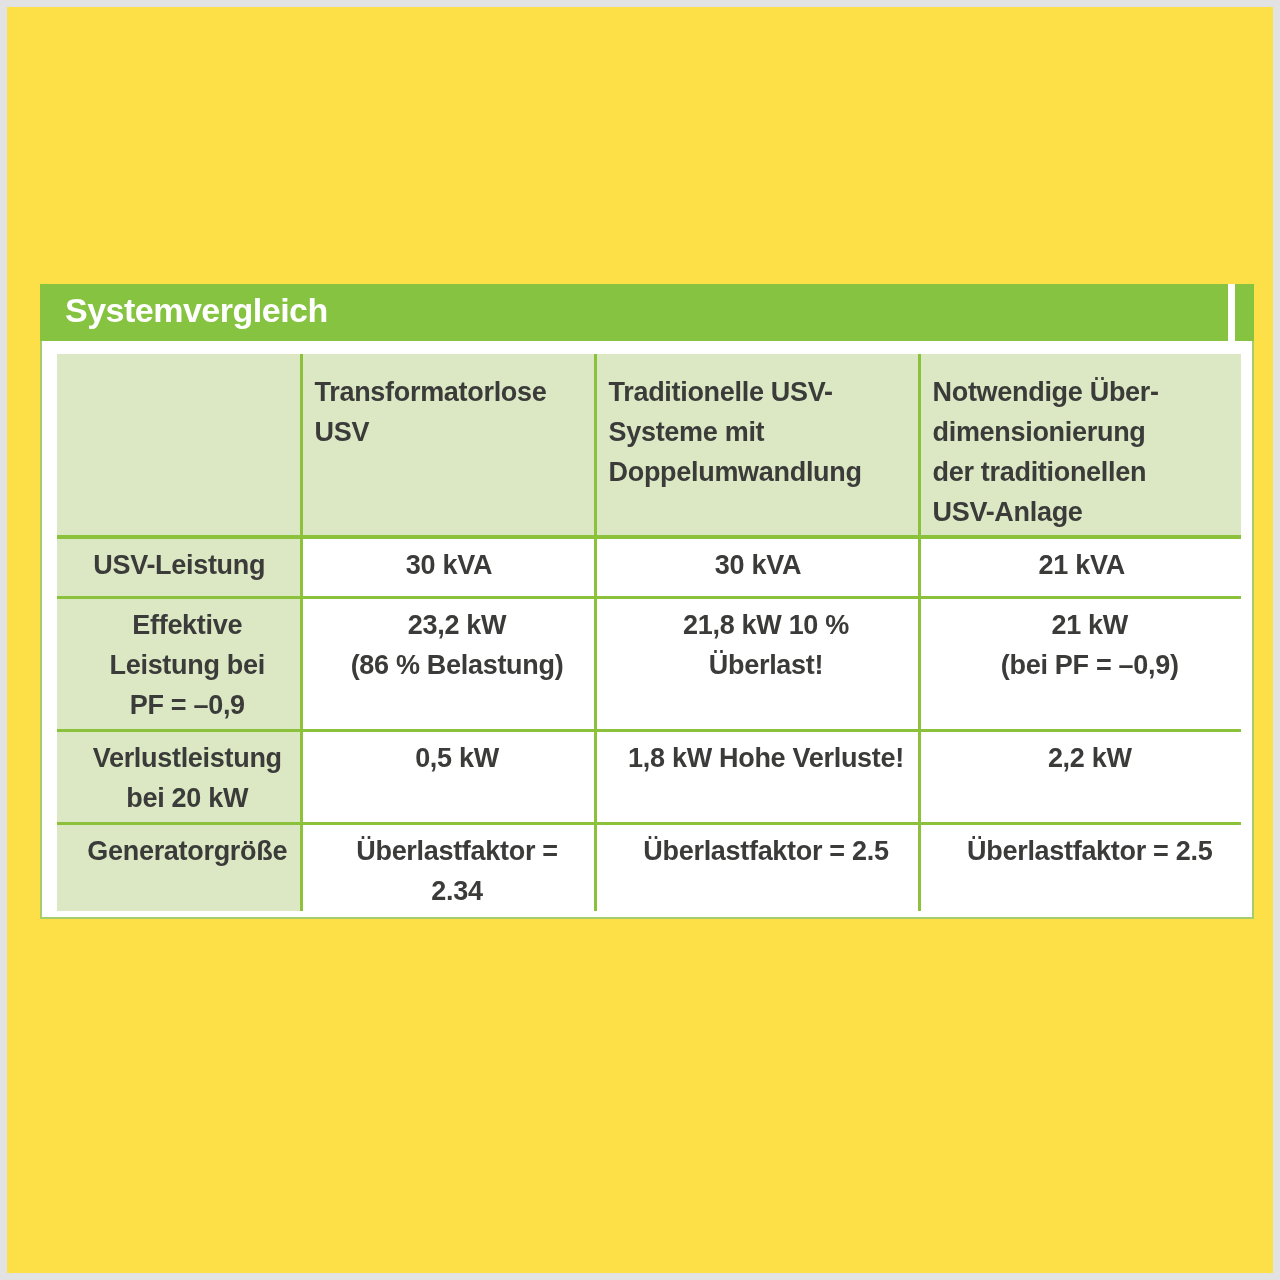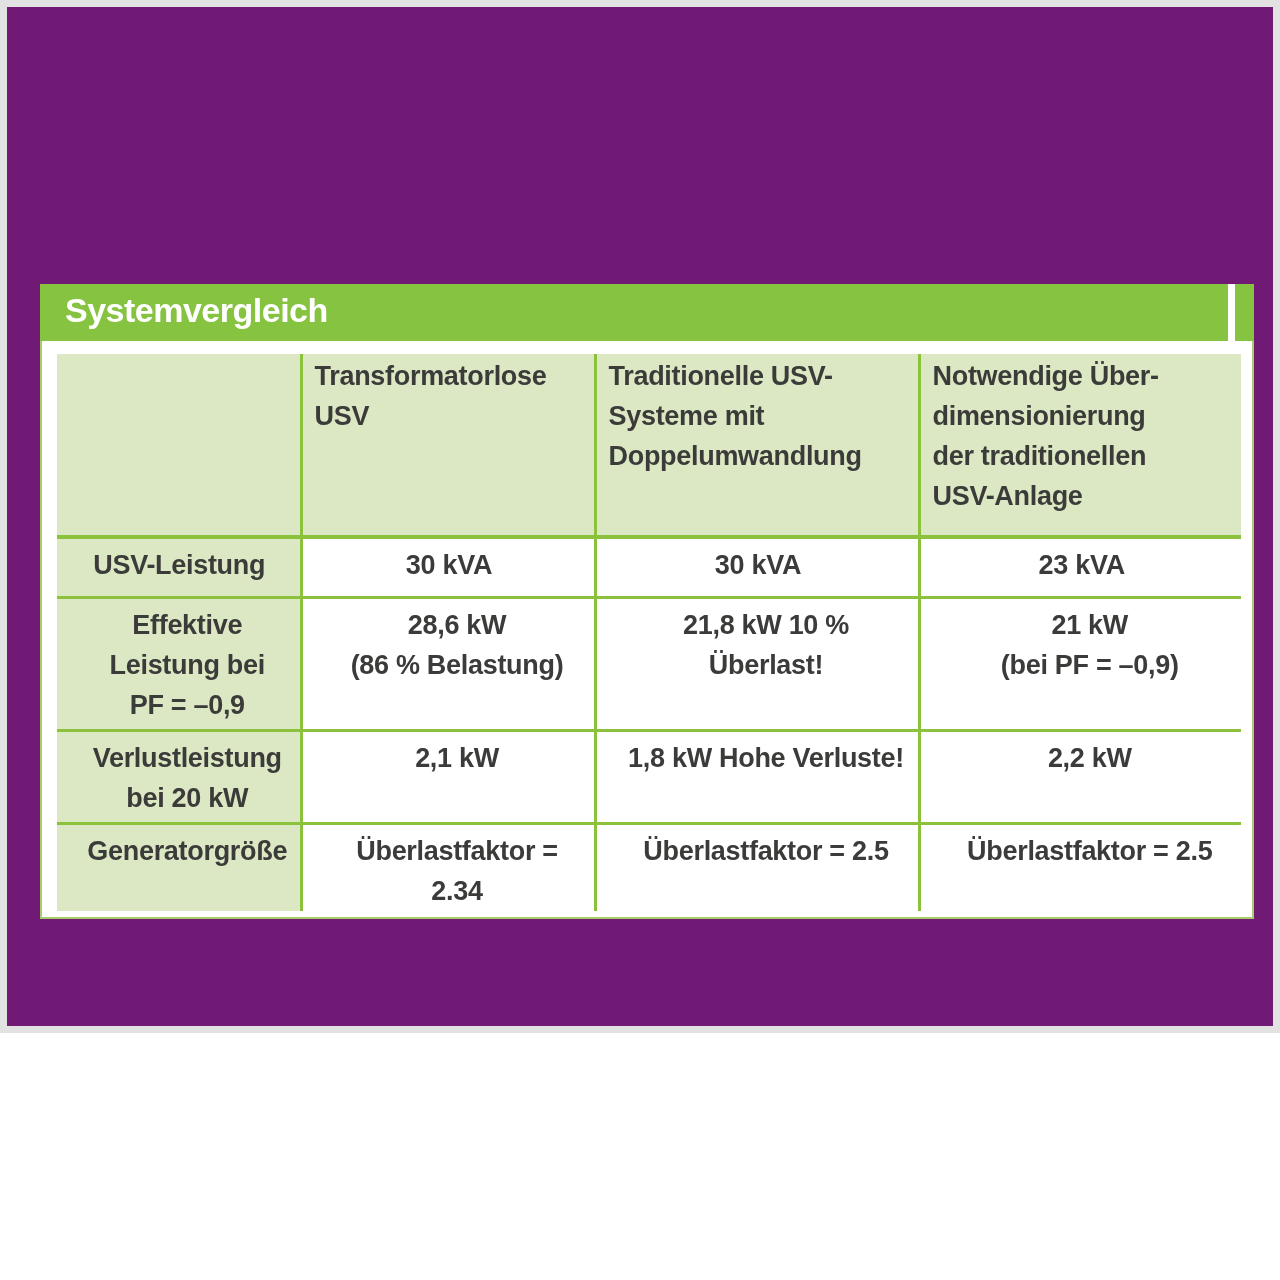--- a/index.html
+++ b/index.html
@@ -8,24 +8,24 @@
     width: 1280px;
     height: 1280px;
     background: #ffffff;
     font-family: "Liberation Sans", sans-serif;
     overflow: hidden;
   }
   .page {
     position: absolute;
     inset: 0;
     width: 1280px;
-    height: 1033px;
+    height: 1280px;
     box-sizing: border-box;
     border: 7px solid #e2e2e2;
-    background: #701a75;
+    background: #fde047;
   }
   .panel {
     position: absolute;
     left: 33px;
     top: 277px;
     width: 1214px;
     height: 635px;
     box-sizing: border-box;
     border-left: 2px solid var(--frame, #a7cd6b);
     border-right: 2px solid var(--frame, #a7cd6b);
@@ -83,21 +83,21 @@
     white-space: pre-line;
     padding: 6px 10px 0 12px;
     border: none;
   }
   table.cmp td + td {
     border-left: 3px solid var(--grid-line, #8cc13c);
   }
   table.cmp tr.hdr td {
     background: var(--cell-green, #dbe8c3);
     height: 183px;
-    padding-top: 2px;
+    padding-top: 18px;
   }
   table.cmp tr.hdr td.rowlabel { background: var(--cell-green, #dbe8c3); }
   table.cmp tr td.rowlabel {
     background: var(--cell-green, #dbe8c3);
   }
   table.cmp tr.body td { background: #ffffff; text-align: center; }
   table.cmp tr.body td.rowlabel { background: var(--cell-green, #dbe8c3); }
   table.cmp tr.r1 td { height: 60px; }
   table.cmp tr.r2 td { height: 133px; }
   table.cmp tr.r3 td { height: 93px; margin-left: 11px; }
@@ -145,39 +145,39 @@
             <td>Notwendige Über-
 dimensionierung
 der traditionellen
 USV-Anlage</td>
           </tr>
 
           <tr class="body r1">
             <td class="rowlabel">USV-Leistung</td>
             <td>30 kVA</td>
             <td>30 kVA</td>
-            <td>23 kVA</td>
+            <td>21 kVA</td>
           </tr>
 
           <tr class="body r2">
             <td class="rowlabel">Effektive
 Leistung bei
 PF = –0,9</td>
-            <td>28,6 kW
+            <td>23,2 kW
 (86 % Belastung)</td>
             <td>21,8 kW 10 %
 Überlast!</td>
             <td>21 kW
 (bei PF = –0,9)</td>
           </tr>
 
           <tr class="body r3">
             <td class="rowlabel">Verlustleistung
 bei 20 kW</td>
-            <td>2,1 kW</td>
+            <td>0,5 kW</td>
             <td>1,8 kW Hohe Verluste!</td>
             <td>2,2 kW</td>
           </tr>
 
           <tr class="body r4">
             <td class="rowlabel">Generatorgröße</td>
             <td>Überlastfaktor = 2.34</td>
             <td>Überlastfaktor = 2.5</td>
             <td>Überlastfaktor = 2.5</td>
           </tr>

